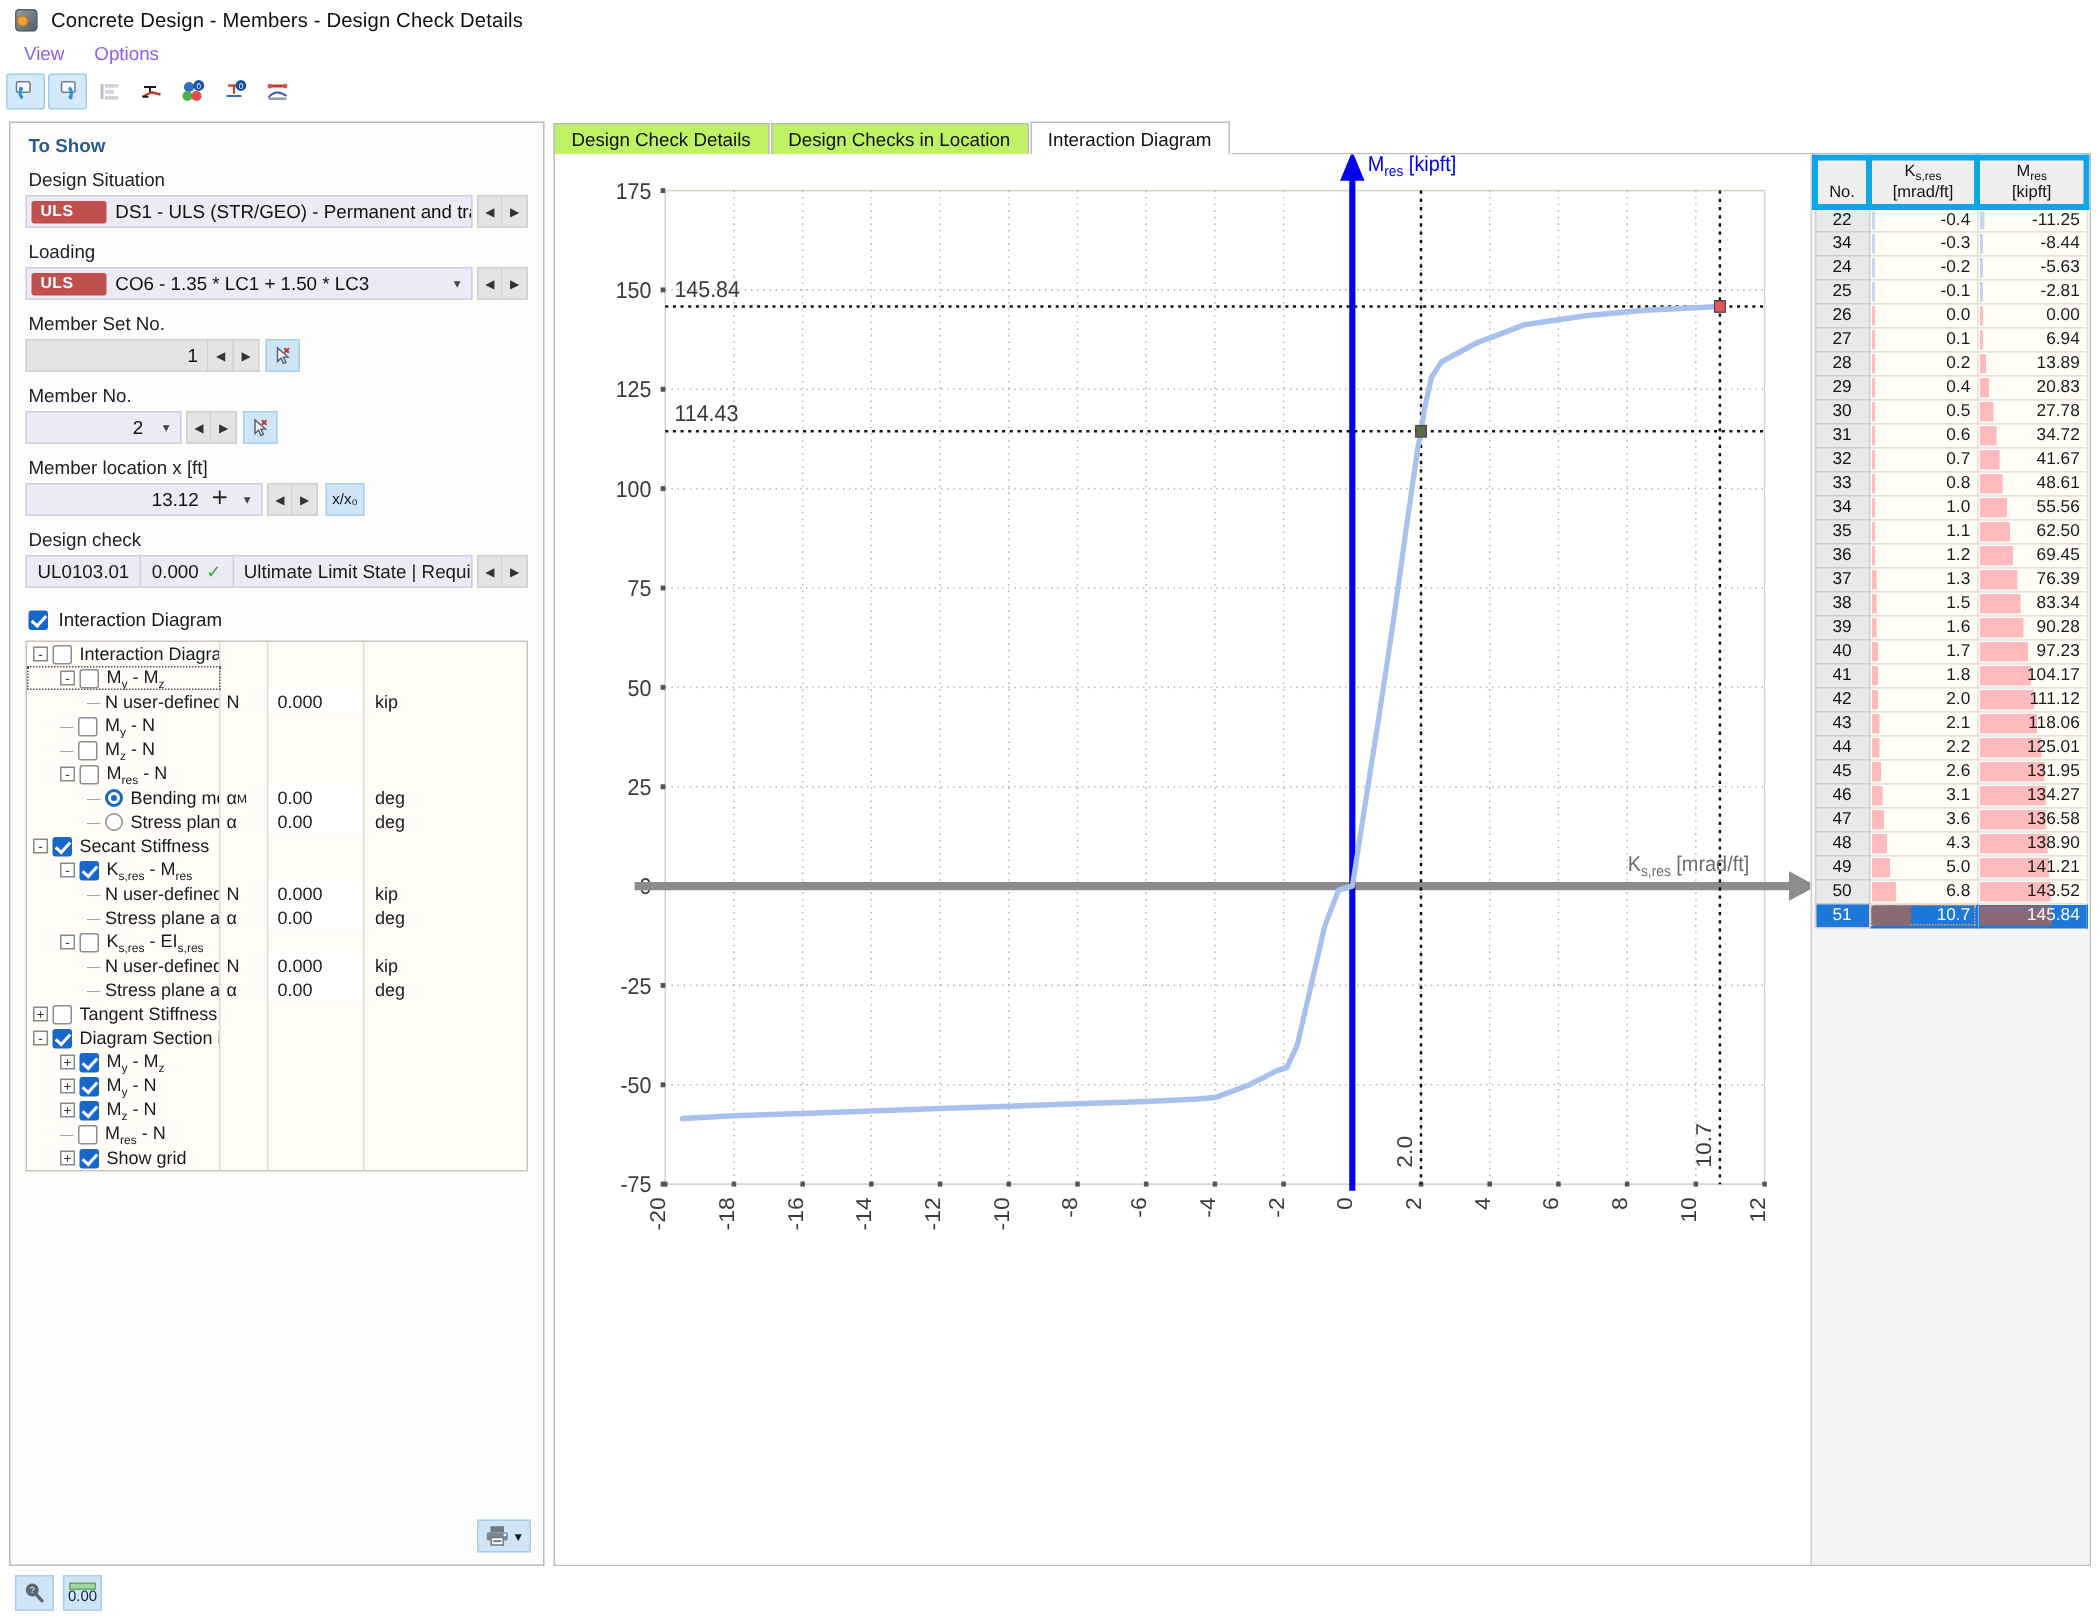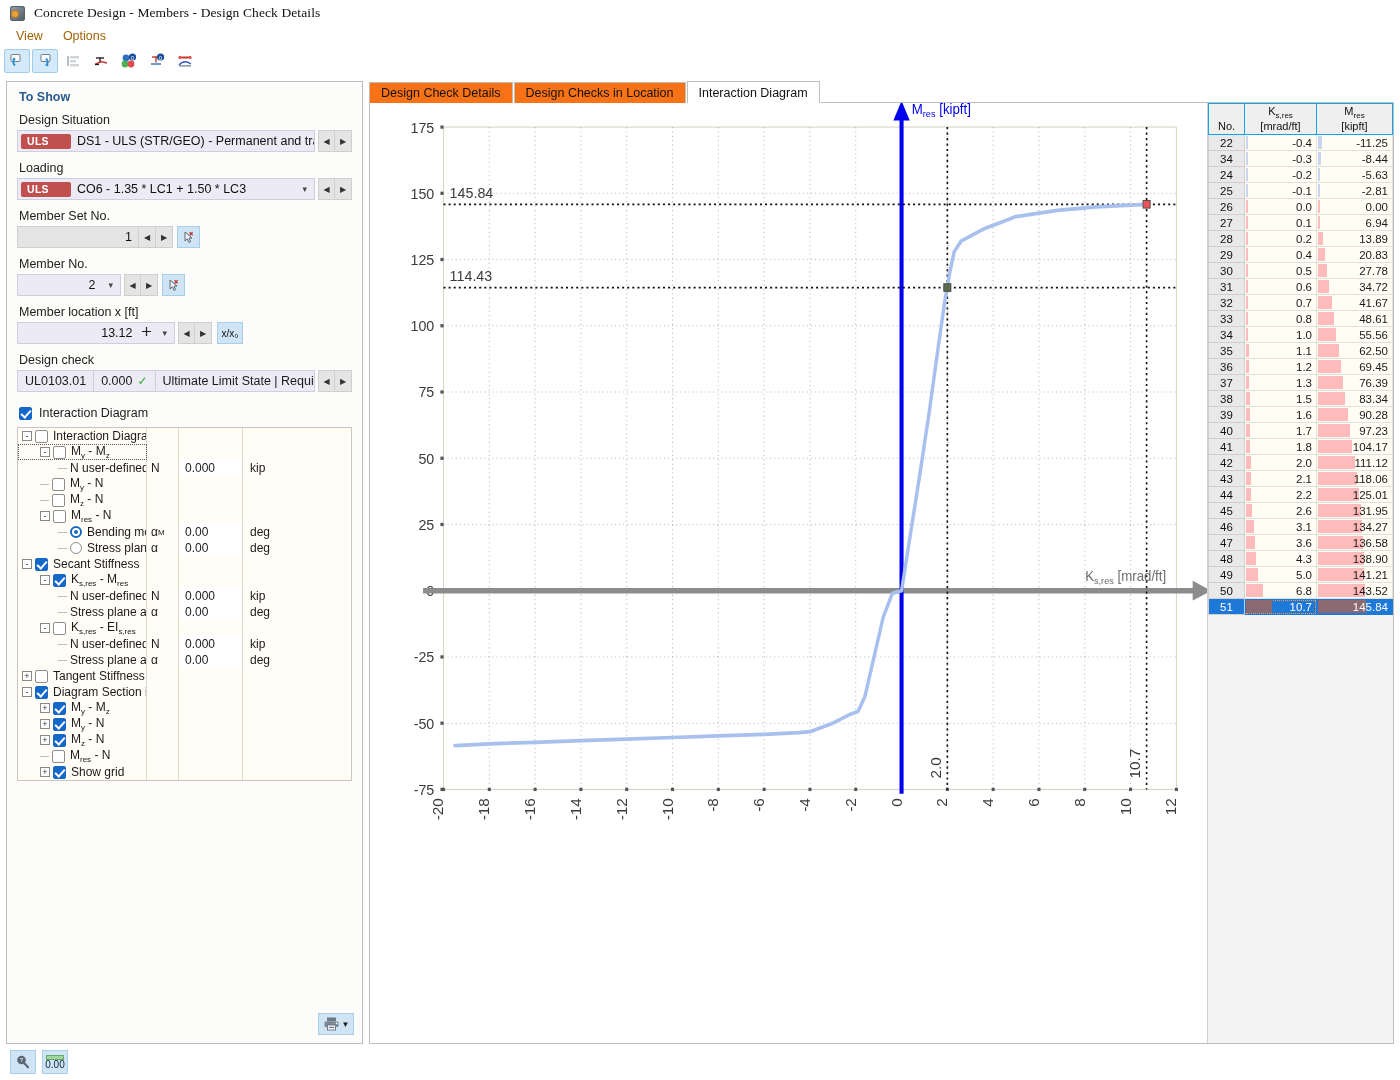--- a/index.html
+++ b/index.html
@@ -20,25 +20,25 @@
   .cube {
     width:15px;height:15px;border-radius:3px;
     background:linear-gradient(135deg,#9aa3ab 0%,#6f7a84 55%,#4e585f 100%);
     position:absolute;left:2px;top:2px;
     box-shadow:inset 0 0 0 1px #58606a;
   }
   .cube:after{
     content:"";position:absolute;left:2px;top:5px;width:6px;height:6px;border-radius:50%;
     background:#e8a33d;box-shadow:0 0 0 1px #b87a22;
   }
-  #titlebar .title { font-size:13.5px; color:#101010; letter-spacing:.1px;font-family:Liberation Serif, serif; }
+  #titlebar .title { font-size:13.5px; color:#101010; letter-spacing:.1px; }
 
   
   #menubar { height:21px; display:flex; align-items:center; padding:0 8px; gap:2px; background:#fff; }
-  #menubar .mi { font-size:12.5px; padding:2px 10px 3px 8px; color:#a16207; cursor:default; }
+  #menubar .mi { font-size:12.5px; padding:2px 10px 3px 8px; color:#8b5cf6; cursor:default; }
 
   
   #toolbar { height:28px; display:flex; align-items:center; padding:0 4px; gap:2px; background:#fff; }
   .tb-btn{ width:26px;height:24px;display:flex;align-items:center;justify-content:center;border-radius:2px; }
   .tb-btn.on{ background:#d4e9f9; border:1px solid #9fcdec; }
 
   
   #content { flex:1; display:flex; padding:6px 6px 0 6px; gap:6px; min-height:0; }
 
   
@@ -120,21 +120,21 @@
   #print-btn{
     position:absolute; right:8px; bottom:8px; width:36px;height:22px;background:#cfe5f6;border:1px solid #a9cfe8;
     display:flex;align-items:center;justify-content:center;gap:2px;
   }
 
   
   #right{ flex:1; display:flex; flex-direction:column; min-width:0; }
   #tabs{ display:flex; align-items:flex-end; height:22px; gap:0; }
   .tab{
     height:21px;padding:0 11px;display:flex;align-items:center;font-size:12.5px;
-    background:#f97316;border:1px solid #bdbdbd;border-bottom:none;color:#111;
+    background:#bef264;border:1px solid #bdbdbd;border-bottom:none;color:#111;
     margin-right:1px;
   }
   .tab.active{ background:#fff; height:22px; }
   #tab-strip-fill{ flex:1; border-bottom:1px solid #bdbdbd; }
   #caption{
     background:#fff;border-left:1px solid #bdbdbd;border-right:1px solid #bdbdbd;
     font-size:12.5px;padding:4px 8px 5px 10px;
   }
   #panel-body{
     flex:1; display:flex; min-height:0;
@@ -146,21 +146,21 @@
   #plot{ position:absolute; left:0; top:0; width:100%; height:100%; }
 
   
   #table-wrap{
     width:186px; flex:0 0 186px; border-left:1px solid #cfcfcf;
     display:flex; flex-direction:column; background:#f4f4f4; overflow:hidden;
     position:relative;
   }
   table.rt{ border-collapse:collapse; width:100%; font-size:11.5px; table-layout:fixed; }
   table.rt th{
-    background:#efefef; border:1px solid #0ea5e9; font-weight:normal; font-size:11px;
+    background:#efefef; border:4px solid #0ea5e9; font-weight:normal; font-size:11px;
     padding:1px 2px; color:#111; line-height:1.15;
   }
   table.rt td{ border:1px solid #e2e0da; padding:0 4px; height:16px; background:#fffdf4; }
   table.rt td.no{ background:#e9e9e9; text-align:center; color:#111; border-color:#cfcfcf; }
   td.bar{ position:relative; text-align:right; padding-right:5px; overflow:hidden; }
   td.bar .fill{ position:absolute; top:1px; bottom:1px; background:#fbb; }
   td.bar .fill.neg{ background:#c9d4f0; }
   td.bar span.v{ position:relative; z-index:2; }
   tr.sel td{ background:#1e78d7 !important; color:#fff; border-color:#1e78d7; }
   tr.sel td.no{ background:#1e78d7 !important; color:#fff; }

